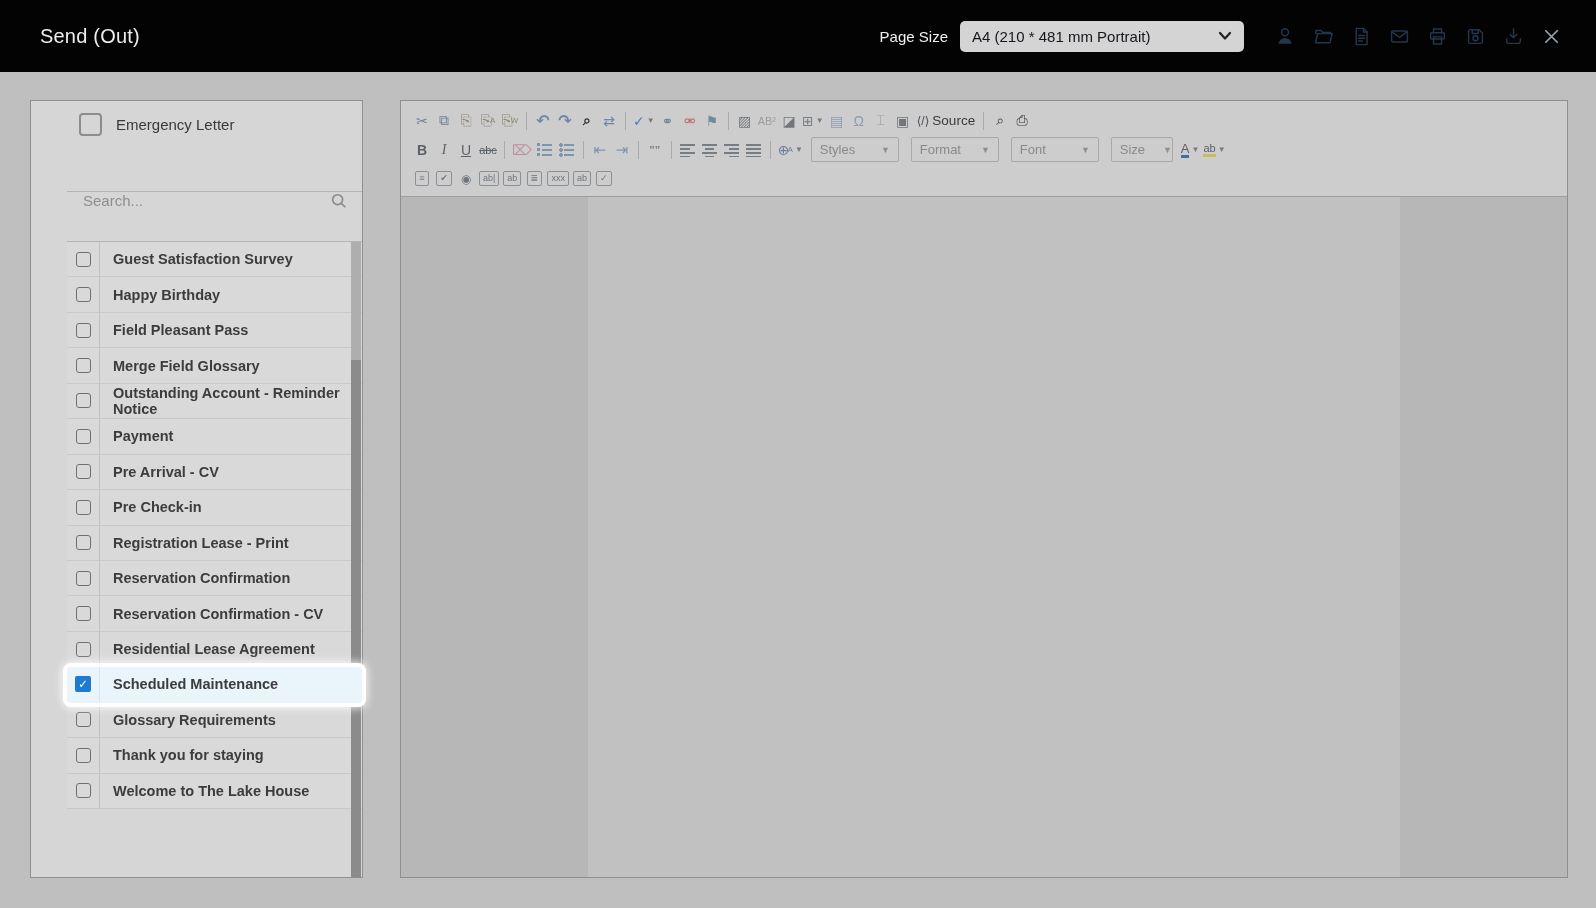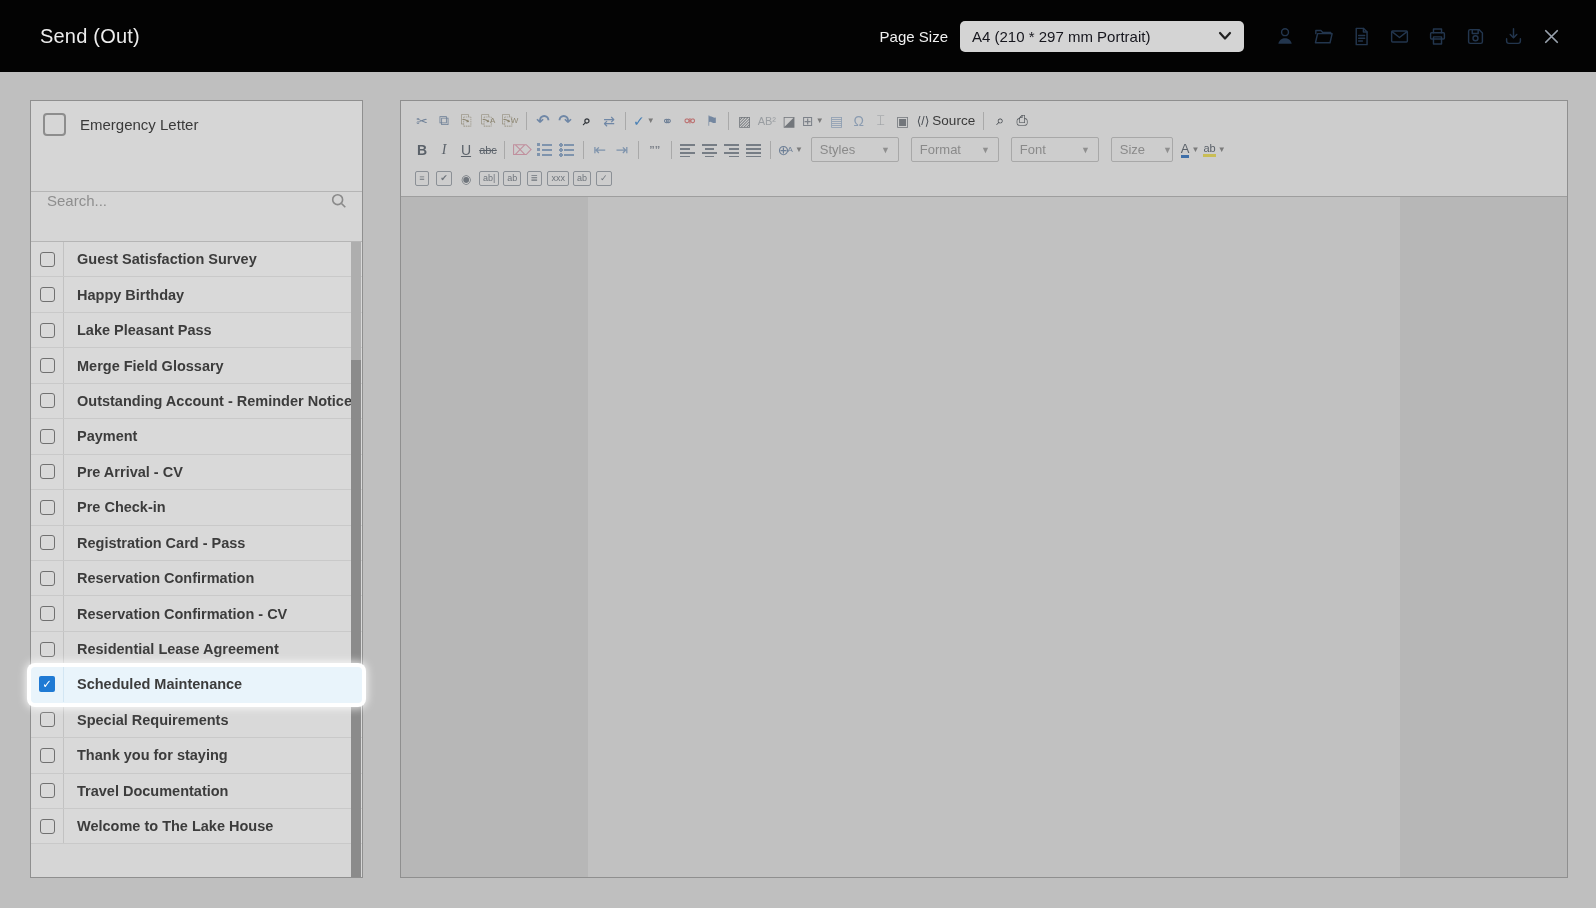--- a/index.html
+++ b/index.html
@@ -17,21 +17,21 @@
   .pagesize-select .val { font-size:15px; color:#16161d; flex:1; }
   .pagesize-select svg { flex:none; }
   .hdr-icons { display:flex; align-items:center; margin-left:22px; }
   .hicon { width:38px; height:40px; display:flex; align-items:center; justify-content:center; cursor:pointer; }
   .hicon svg { width:23px; height:23px; stroke:#23364e; stroke-width:1.5; fill:none;
                stroke-linecap:round; stroke-linejoin:round; }
   .hicon.lite svg { stroke:#99a2ad; stroke-width:1.8; }
 
   
   .lpanel { position:absolute; left:30px; top:100px; width:333px; height:778px;
-            background:#d6d6d6; border:1px solid #8f8f8f; display:flex; flex-direction:column; }
+            background:#d6d6d6; border:1px solid #8f8f8f; display:flex; flex-direction:column;padding-left:36px; }
   .em-sec { height:90px; padding:12px 10px 0 8px; position:relative; }
   .em-top { display:flex; align-items:center; }
   .em-cb { width:23px; height:23px; border:2px solid #8d8d8d; border-radius:4px; margin-left:4px; cursor:pointer; background:transparent; }
   .em-label { font-size:15px; color:#3a3a3a; margin-left:14px; }
   .em-desc { font-size:13.5px; color:#3d3d3d; line-height:18px; margin-top:9px; margin-left:0; }
   .search-sec { height:50px; border-top:1px solid #b5b5b5; display:flex; align-items:flex-start; padding:0 14px 0 16px; }
   .search-input { flex:1; border:none; outline:none; background:transparent; font-size:15px; color:#3a3a3a;
                   font-family:"Liberation Sans","DejaVu Sans",sans-serif; }
   .search-input::placeholder { color:#8e8e8e; opacity:1; }
   .search-sec svg { width:18px; height:18px; stroke:#8a8a8a; stroke-width:1.8; fill:none; }
@@ -117,21 +117,21 @@
   .page { position:absolute; left:187px; top:0; width:812px; height:100%; background:#c1c1c1; }
 </style>
 </head>
 <body>
 
 <div class="hdr">
   <div class="hdr-title">Send (Out)</div>
   <div class="hdr-right">
     <span class="pagesize-label">Page Size</span>
     <div class="pagesize-select">
-      <span class="val">A4 (210 * 297 mm Portrait)</span>
+      <span class="val">A4 (210 * 481 mm Portrait)</span>
       <svg width="14" height="10" viewBox="0 0 14 10">
         <path d="M2 2 L7 7.5 L12 2" fill="none" stroke="#222" stroke-width="2.2" stroke-linecap="round" stroke-linejoin="round"></path>
       </svg>
     </div>
     <div class="hdr-icons" id="header-icons">
         <div class="hicon">
           <svg viewBox="0 0 24 24">
             <circle cx="11.5" cy="7.5" r="3.6"></circle>
             <path d="M4.5 19.5 C5.6 15.3 8.3 13.8 11.5 13.8 C14.7 13.8 17.4 15.3 18.5 19.5 Z" fill="#23364e" stroke="none"></path>
           </svg>
@@ -210,21 +210,21 @@
         <div class="lrow">
           <div class="cbcell">
             <div class="cb"></div>
           </div>
           <div class="lbl">Happy Birthday</div>
         </div>
         <div class="lrow">
           <div class="cbcell">
             <div class="cb"></div>
           </div>
-          <div class="lbl">Lake Pleasant Pass</div>
+          <div class="lbl">Field Pleasant Pass</div>
         </div>
         <div class="lrow">
           <div class="cbcell">
             <div class="cb"></div>
           </div>
           <div class="lbl">Merge Field Glossary</div>
         </div>
         <div class="lrow">
           <div class="cbcell">
             <div class="cb"></div>
@@ -246,21 +246,21 @@
         <div class="lrow">
           <div class="cbcell">
             <div class="cb"></div>
           </div>
           <div class="lbl">Pre Check-in</div>
         </div>
         <div class="lrow">
           <div class="cbcell">
             <div class="cb"></div>
           </div>
-          <div class="lbl">Registration Card - Pass</div>
+          <div class="lbl">Registration Lease - Print</div>
         </div>
         <div class="lrow">
           <div class="cbcell">
             <div class="cb"></div>
           </div>
           <div class="lbl">Reservation Confirmation</div>
         </div>
         <div class="lrow">
           <div class="cbcell">
             <div class="cb"></div>
@@ -276,33 +276,27 @@
         <div class="lrow sel">
           <div class="cbcell">
             <div class="cb">✓</div>
           </div>
           <div class="lbl">Scheduled Maintenance</div>
         </div>
         <div class="lrow">
           <div class="cbcell">
             <div class="cb"></div>
           </div>
-          <div class="lbl">Special Requirements</div>
+          <div class="lbl">Glossary Requirements</div>
         </div>
         <div class="lrow">
           <div class="cbcell">
             <div class="cb"></div>
           </div>
           <div class="lbl">Thank you for staying</div>
-        </div>
-        <div class="lrow">
-          <div class="cbcell">
-            <div class="cb"></div>
-          </div>
-          <div class="lbl">Travel Documentation</div>
         </div>
         <div class="lrow">
           <div class="cbcell">
             <div class="cb"></div>
           </div>
           <div class="lbl">Welcome to The Lake House</div>
         </div>
       </div>
     <div class="vscroll">
       <div class="vthumb"></div>

